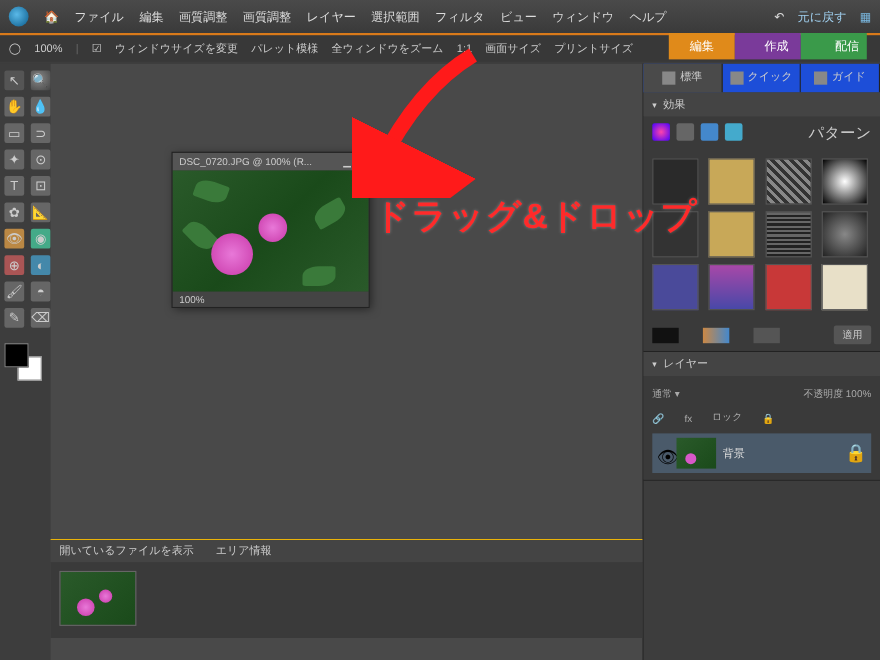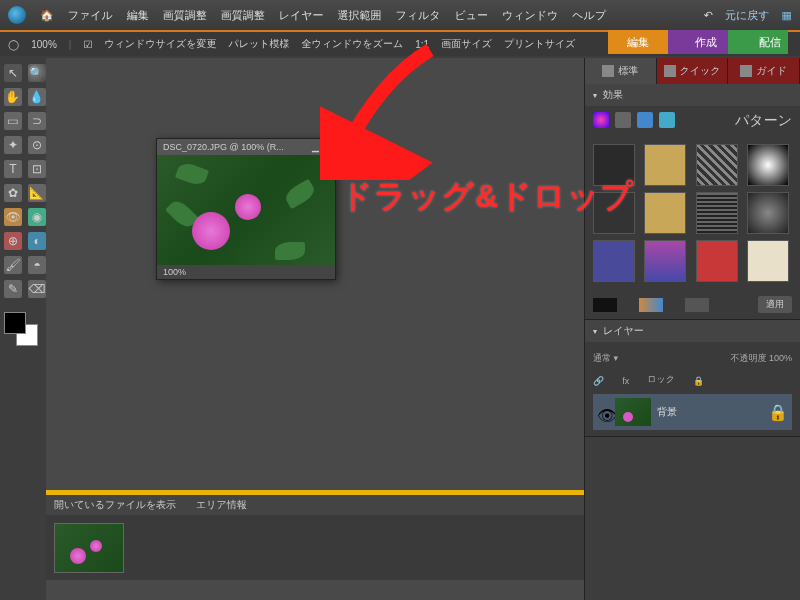--- a/index.html
+++ b/index.html
@@ -36,29 +36,29 @@
 .doc-window { position: absolute; left: 110px; top: 80px; width: 180px; background: #3a3a3a; border: 1px solid #222; box-shadow: 2px 2px 8px rgba(0,0,0,0.5); }
 .doc-title { background: #555; color: #ccc; font-size: 9px; padding: 3px 6px; display:flex; justify-content:space-between;}
 .doc-img { width: 100%; height: 110px; background: linear-gradient(135deg,#2a5a2a 0%,#1a4a1a 50%,#2a5a2a 100%); position:relative; overflow:hidden;}
 .flower { position:absolute; border-radius:50%; }
 .f1 { width:38px; height:38px; background: radial-gradient(circle,#e878d8,#c838a8); left:35px; bottom:15px;}
 .f2 { width:26px; height:26px; background: radial-gradient(circle,#e878d8,#c838a8); left:78px; bottom:45px;}
 .leaf { position:absolute; width:30px; height:18px; background:#3a7a3a; border-radius:50% 10%;}
 .l1 { top:10px; left:20px; transform:rotate(20deg);} .l2 { top:30px; right:20px; transform:rotate(-30deg);}
 .l3 { bottom:5px; right:30px;} .l4 { top:50px; left:10px; transform:rotate(45deg);}
 .doc-status { background:#444; color:#ccc; font-size:9px; padding:2px 6px;}
-.project-bin { position:absolute; left:0; right:0; bottom:20px; height:90px; background:#3a3a3a; border-top:5px solid #eab308;}
+.project-bin { position:absolute; left:0; right:0; bottom:20px; height:90px; background:#3a3a3a; border-top:1px solid #eab308;}
 .bin-header { background:#444; color:#ccc; font-size:10px; padding:3px 8px; display:flex; gap:20px;}
 .bin-content { padding:8px; display:flex; gap:8px;}
 .thumb { width:70px; height:50px; background:linear-gradient(135deg,#2a5a2a,#1a4a1a); position:relative; border:1px solid #666;}
 .thumb .tf { position:absolute; width:16px; height:16px; border-radius:50%; background:radial-gradient(circle,#e878d8,#c838a8);}
 .thumb .tf1{left:15px;bottom:8px;} .thumb .tf2{left:35px;bottom:20px;width:12px;height:12px;}
 .statusbar { position:absolute; bottom:0; left:0; right:0; height:18px; background:#333; color:#aaa; font-size:9px; padding:2px 10px; display:flex; justify-content:space-between;}
 .right-panel { width: 216px; background: #3d3d3d; border-left:1px solid #222; display:flex; flex-direction:column;}
-.rtabs { display:flex; background:#7f1d1d; height:26px;}
+.rtabs { display:flex; background:#1d4ed8; height:26px;}
 .rtab { flex:1; text-align:center; font-size:10px; color:#ccc; line-height:26px; border-right:1px solid #222; display:flex; align-items:center; justify-content:center; gap:4px;}
 .rtab .ricon { width:12px; height:12px; background:#888;}
 .rtab.active { background:#4a4a4a;}
 .panel-sect { border-bottom:1px solid #222;}
 .panel-head { background:#444; color:#ccc; font-size:10px; padding:4px 8px; display:flex; align-items:center; gap:6px;}
 .panel-head .tri { font-size:8px;}
 .fx-icons { display:flex; gap:6px; padding:6px 8px; background:#3a3a3a;}
 .fx-icon { width:16px; height:16px; border-radius:2px;}
 .fx-icon.a{background:radial-gradient(#f4a,#40f);} .fx-icon.b{background:#666;}
 .fx-icon.c{background:#48c;} .fx-icon.d{background:#4ac;}

